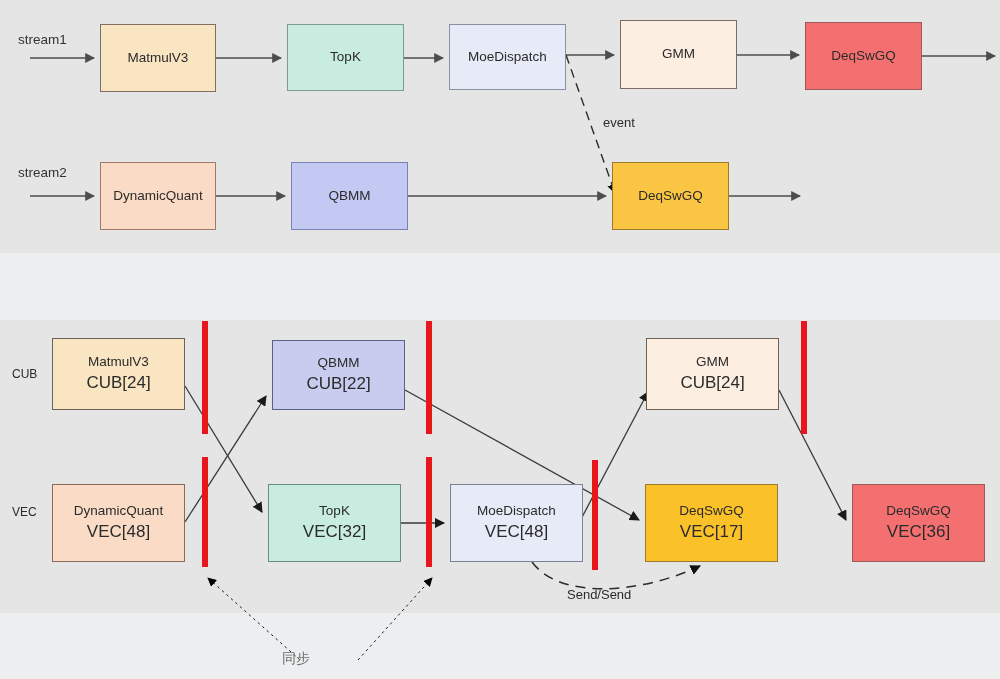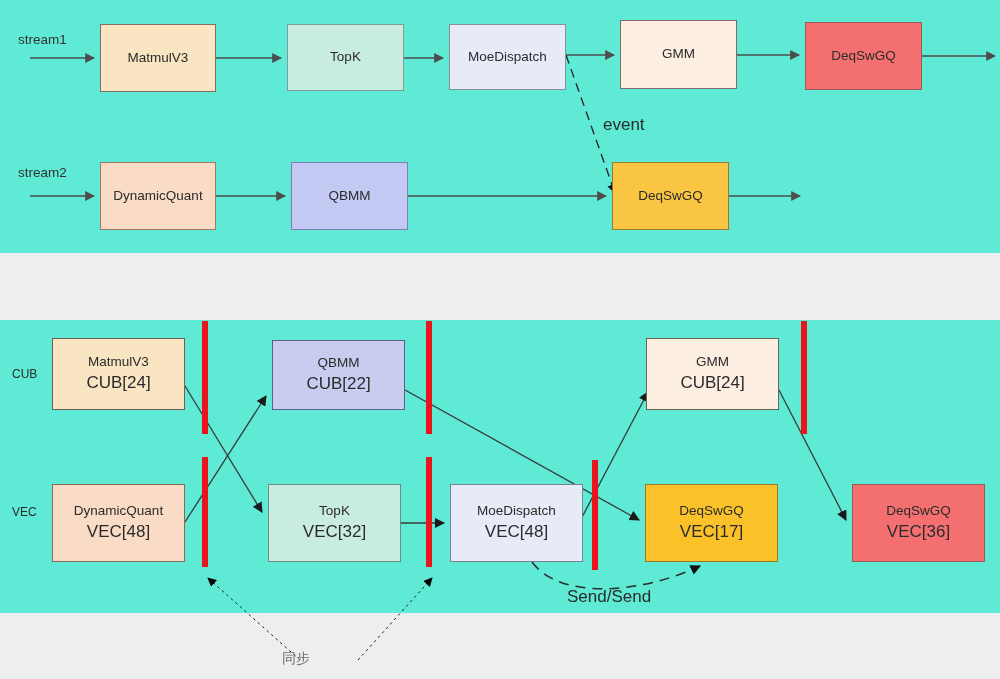--- a/index.html
+++ b/index.html
@@ -4,21 +4,21 @@
 <style>
   html, body {
     margin: 0;
     padding: 0;
     background: #ffffff;
   }
   #canvas {
     position: relative;
     width: 1000px;
     height: 679px;
-    background: #5eead4;
+    background: #e5e5e5;
     overflow: hidden;
     font-family: "Liberation Sans", "DejaVu Sans", sans-serif;
   }
   .band {
     position: absolute;
     left: 0;
     width: 1000px;
     background: #eceeef;
   }
   #band-mid { top: 253px; height: 67px; }
@@ -53,21 +53,21 @@
     white-space: nowrap;
   }
   .sidelabel {
     position: absolute;
     font-size: 12px;
     color: #2b2b2b;
     white-space: nowrap;
   }
   .edgelabel {
     position: absolute;
-    font-size: 17px;
+    font-size: 13px;
     color: #2b2b2b;
     white-space: nowrap;
   }
   .cjk {
     position: absolute;
     font-size: 14px;
     color: #6e6e6e;
     white-space: nowrap;
     font-family: "DejaVu Sans", sans-serif;
   }

